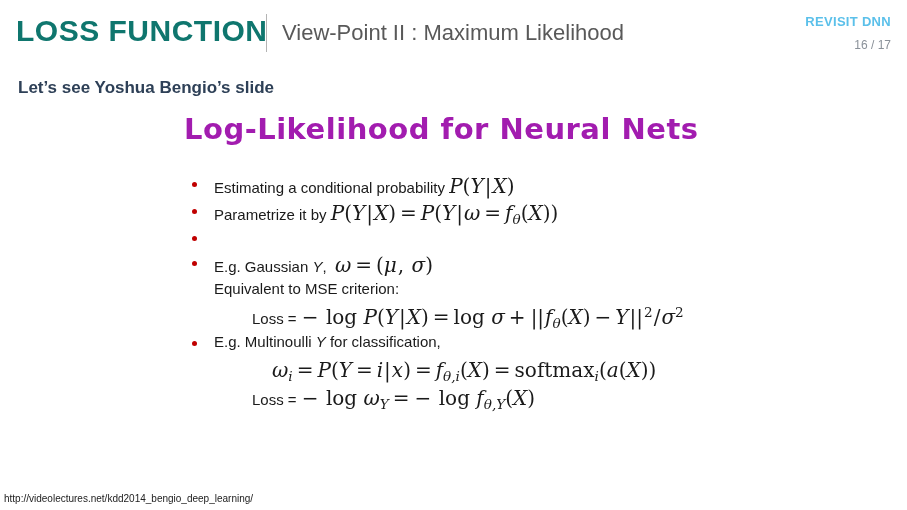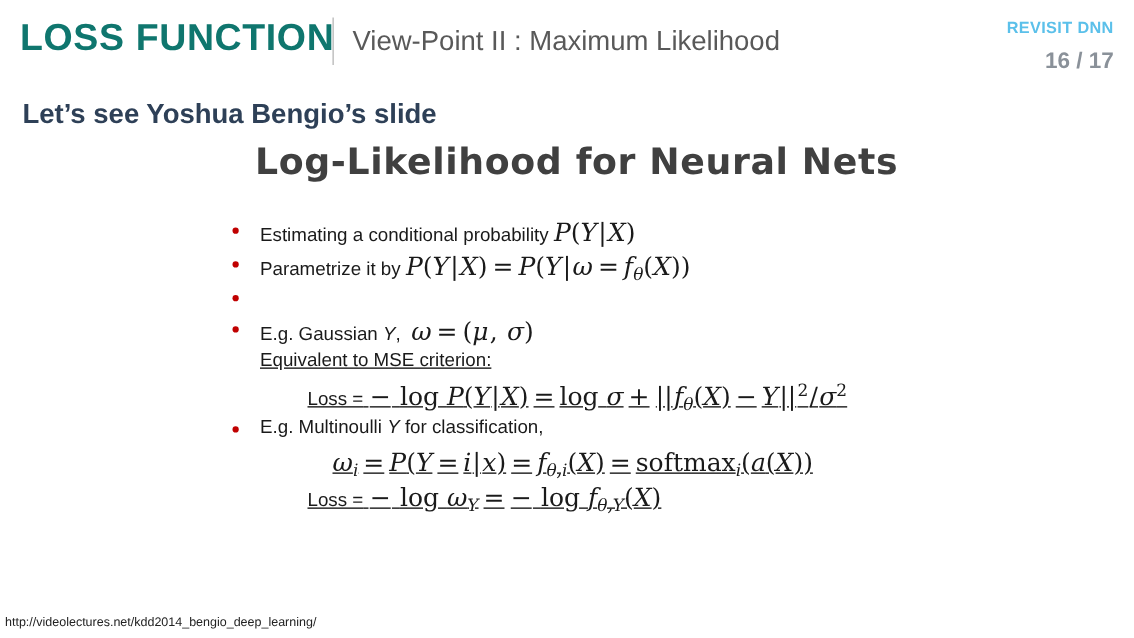--- a/index.html
+++ b/index.html
@@ -50,59 +50,58 @@
     font-size: 13px;
     font-weight: bold;
     letter-spacing: 0.3px;
     color: #5bc0ea;
     white-space: nowrap;
     text-align: right;
   }
   .hdr-page {
     position: absolute;
     right: 16px; top: 38px;
-    font-size: 18px;
-    font-weight: bold;
+    font-size: 12px;
+    font-weight: normal;
     color: #8a9199;
     white-space: nowrap;
     text-align: center;
   }
 
   
   .subheading {
     position: absolute;
     left: 18px; top: 78px;
-    font-size: 22px;
+    font-size: 17px;
     font-weight: bold;
     color: #2e4057;
     white-space: nowrap;
   }
 
   
   .slide {
     position: absolute;
     left: 0; top: 106px;
     width: 907px; height: 370px;
   }
   .slide-title {
     position: absolute;
-    left: 204px; top: 6px;
+    left: 184px; top: 6px;
     font-size: 29px;
     font-weight: bold;
-    color: #404040;
+    color: #a21caf;
     letter-spacing: 0.5px;
     font-family: "DejaVu Sans", sans-serif;
     white-space: nowrap;
   }
 
   .bullets {
     position: absolute;
-    left: 186px; top: 68px;
+    left: 192px; top: 68px;
     width: 700px;
-    text-decoration: underline;
   }
   .brow {
     position: relative;
     display: block;
     min-height: 22px;
     margin-bottom: 3px;
     white-space: nowrap;
   }
   .bullet-dot {
     position: absolute;

